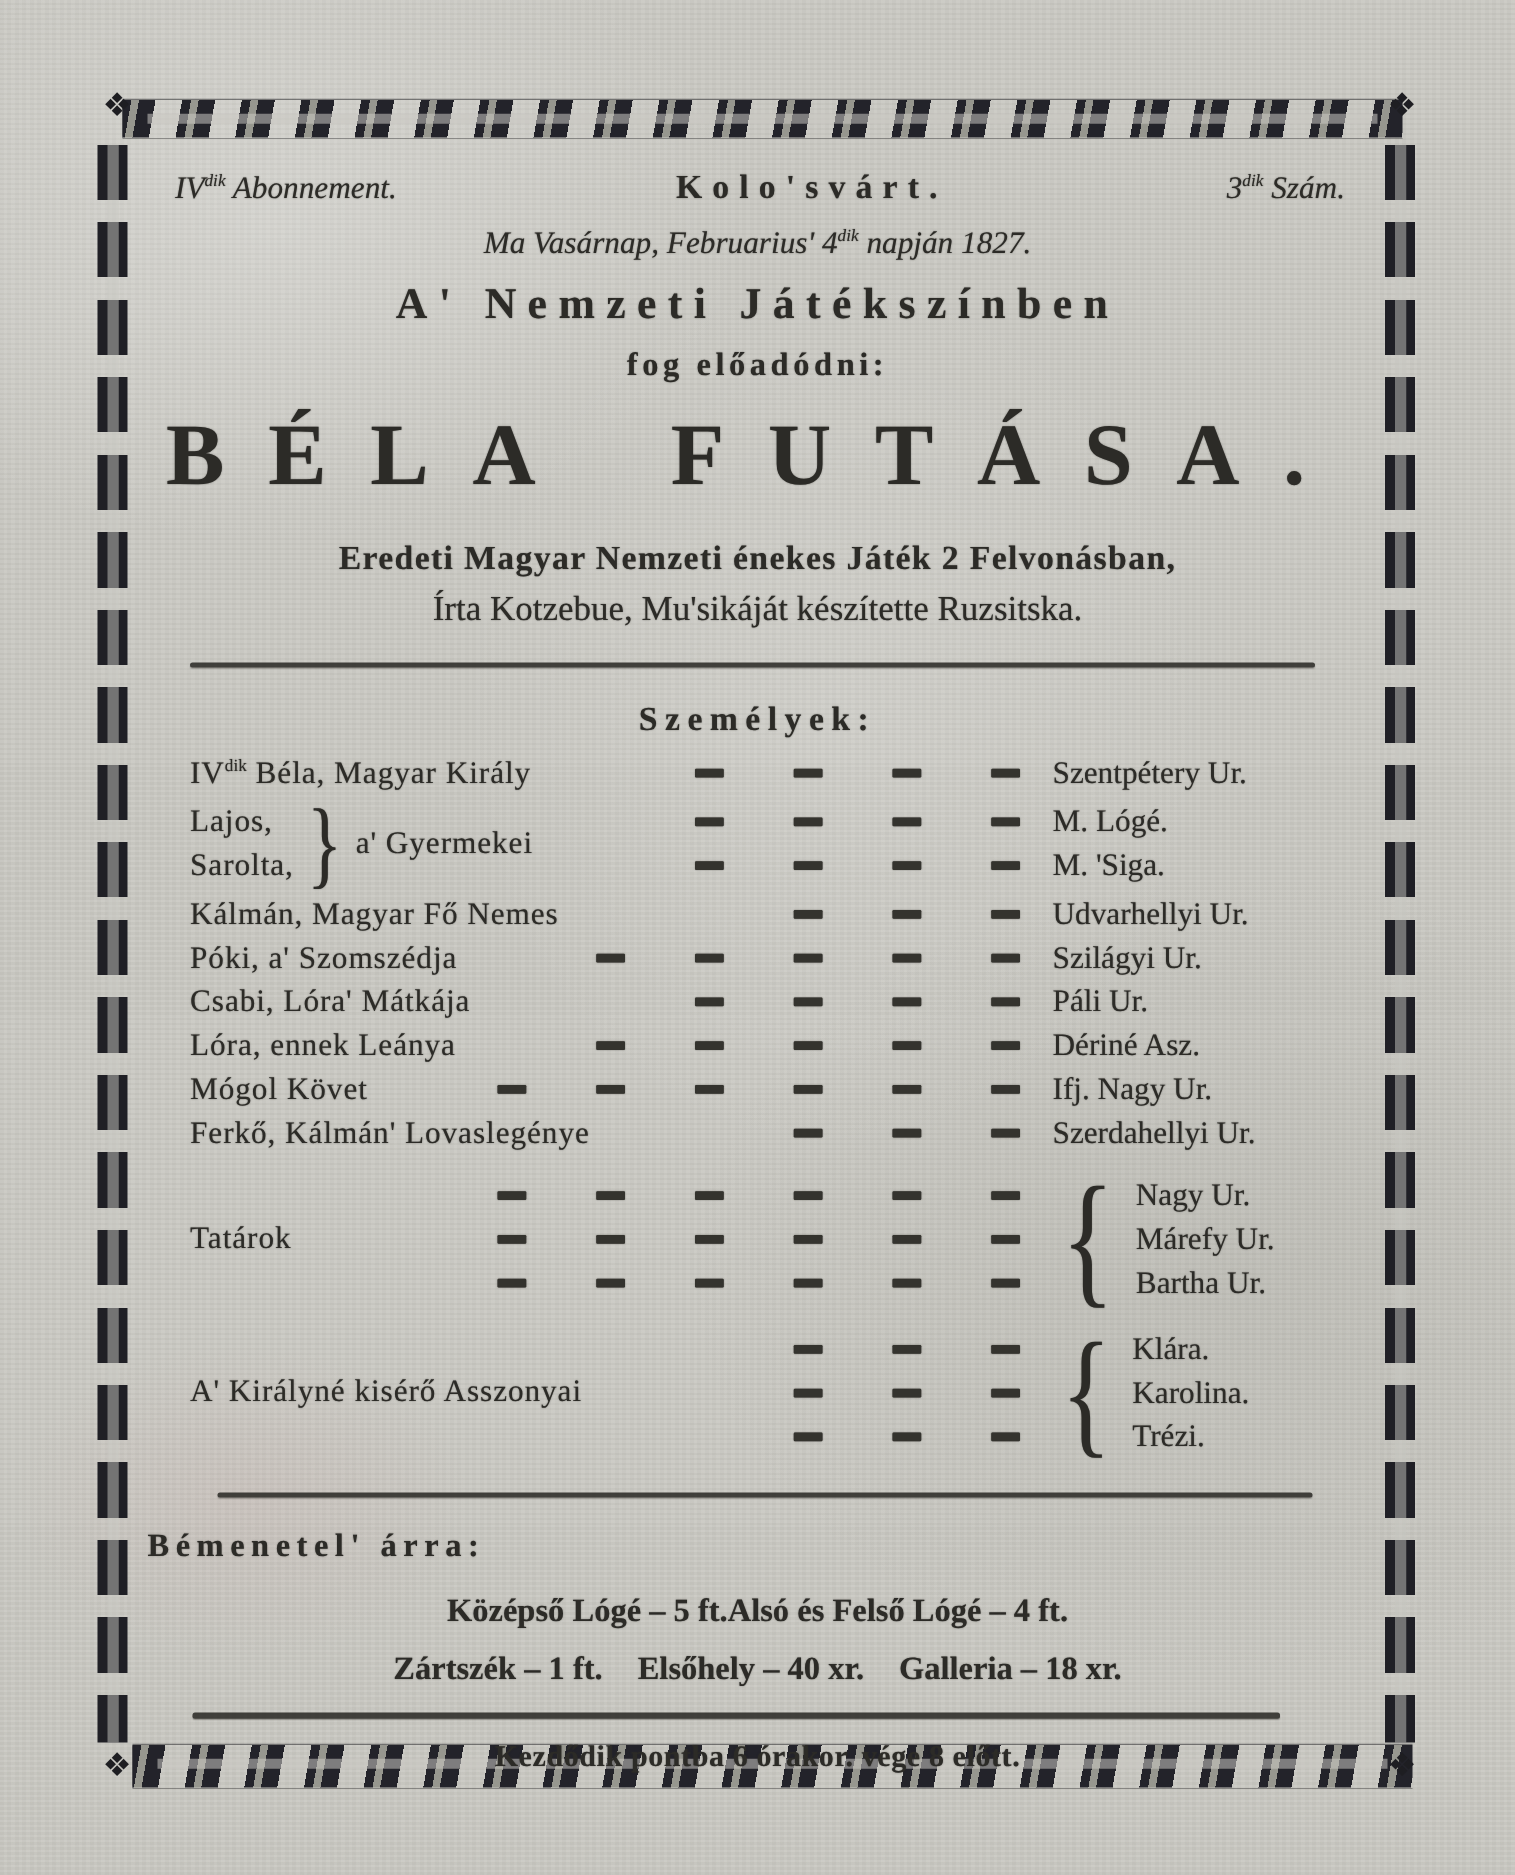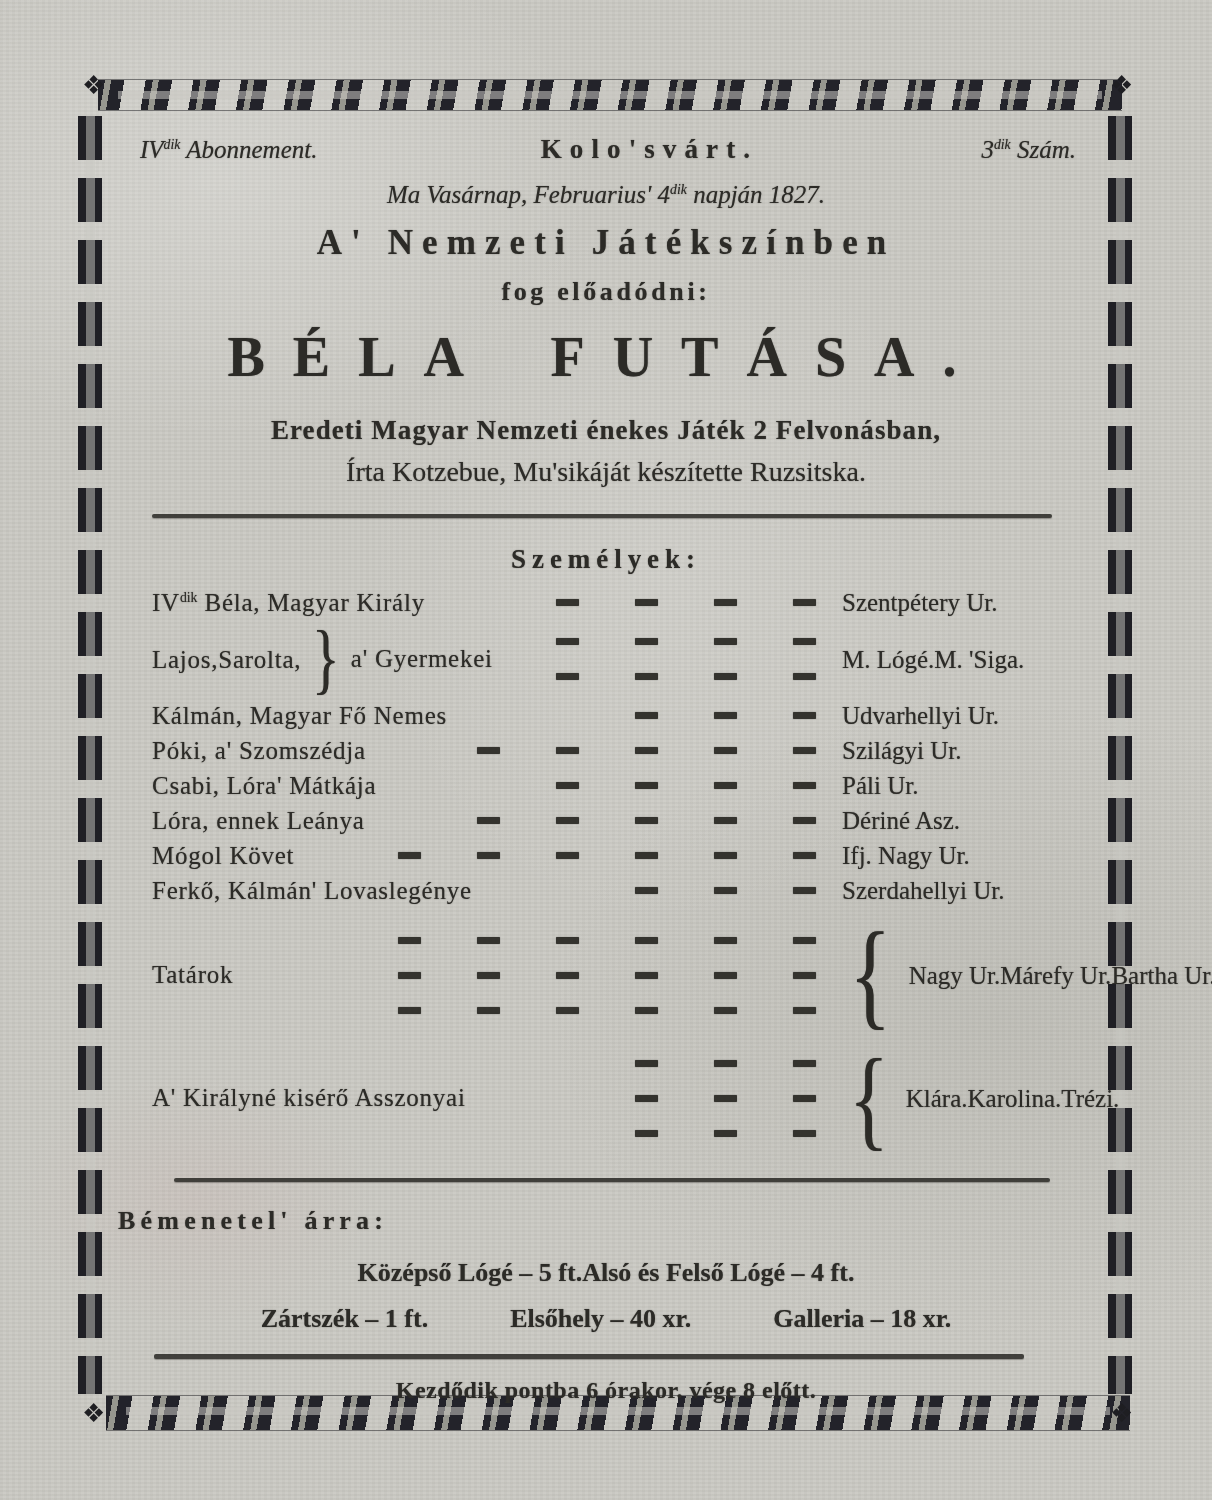--- a/index.html
+++ b/index.html
@@ -50,55 +50,55 @@
   .content{position:absolute;left:118px;right:118px;top:118px;bottom:70px;}
   .ink{color:#2c2b27;text-shadow:0 0 1.2px rgba(44,43,39,.65);}
   sup{font-size:.55em;vertical-align:super;letter-spacing:0;}
   .hdr{display:flex;justify-content:space-between;align-items:baseline;
     margin:16px 18px 0 22px;font-size:25px;}
   .hdr .city{letter-spacing:.30em;font-weight:700;font-size:27px;}
   .hdr .it{font-style:italic;}
   .dateline{text-align:center;font-size:25px;margin-top:16px;font-style:italic;}
   .venue{text-align:center;font-size:35px;font-weight:700;letter-spacing:.26em;margin-top:14px;}
   .announce{text-align:center;font-size:26px;font-weight:700;letter-spacing:.14em;margin-top:14px;}
-  .bigtitle{text-align:center;font-size:56px;font-weight:700;letter-spacing:.50em;
+  .bigtitle{text-align:center;font-size:70px;font-weight:700;letter-spacing:.50em;
     word-spacing:.35em;margin-top:18px;white-space:nowrap;}
   .sub1{text-align:center;font-size:27px;font-weight:700;letter-spacing:.04em;margin-top:26px;}
   .sub2{text-align:center;font-size:28px;font-weight:400;margin-top:10px;}
   .rule{height:4px;background:#2e2d29;opacity:.88;border-radius:2px;
     box-shadow:0 1px 1px rgba(44,43,39,.4);}
   .rule1{margin:26px 42px 0 34px;}
   .rule2{margin:24px 44px 0 56px;}
   .rule3{margin:20px 70px 0 36px;height:5px;}
   .cast-head{text-align:center;font-size:27px;font-weight:700;letter-spacing:.22em;margin-top:26px;}
   .cast{margin:10px 0 0 34px;font-size:25px;}
   .cast-row{display:grid;grid-template-columns:auto 1fr 252px;align-items:center;
     height:35px;}
   .role{white-space:nowrap;letter-spacing:.03em;}
   .actor{white-space:nowrap;}
   .dash-track{display:flex;justify-content:flex-end;align-items:center;gap:56px;
     margin:0 26px 0 18px;height:35px;}
   .dash{display:inline-block;width:23px;height:7px;background:#34332e;border-radius:1px;
     box-shadow:0 0 1px rgba(44,43,39,.8);}
   .grp{display:grid;grid-template-columns:auto 1fr 252px;align-items:center;}
   .grp-left{display:flex;align-items:center;white-space:nowrap;}
-  .stack{display:flex;justify-content:flex-start;}
+  .stack{display:flex;flex-direction:column;justify-content:space-between;}
   .stack > span{height:35px;line-height:35px;}
   .brace{font-weight:400;line-height:1;transform:scaleX(.75);}
   .brace-kids{font-size:78px;margin:0 6px;}
   .brace-right{font-size:118px;margin-right:10px;}
   .brace-right-sm{font-size:112px;margin-right:10px;}
   .grp-label{letter-spacing:.03em;}
   .grp-dashes{display:flex;flex-direction:column;justify-content:center;}
   .grp-actors{display:flex;align-items:center;}
   .mt8{margin-top:8px;}
   .prices-head{text-align:left;font-size:26px;font-weight:700;letter-spacing:.20em;margin-top:24px;}
   .price-line{display:flex;justify-content:center;font-size:26px;font-weight:700;}
   .price-line1{margin-top:22px;}
-  .price-line2{gap:82px;margin-top:16px;}
+  .price-line2{gap:28px;margin-top:16px;}
   .footer-line{text-align:center;font-size:24px;font-weight:700;margin-top:18px;letter-spacing:.02em;}
 </style>
 </head>
 <body>
 
 <div class="poster">
 
   <div class="chain chain-h chain-top"></div>
   <div class="chain chain-h chain-bottom"></div>
   <div class="chain chain-v chain-left"></div>

